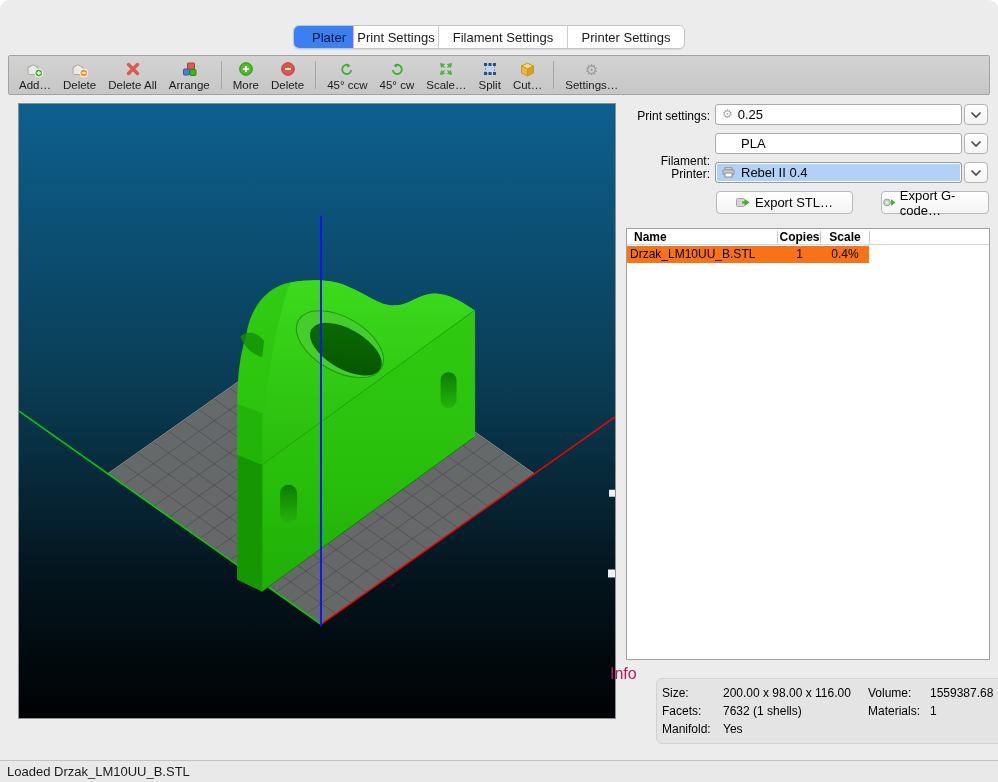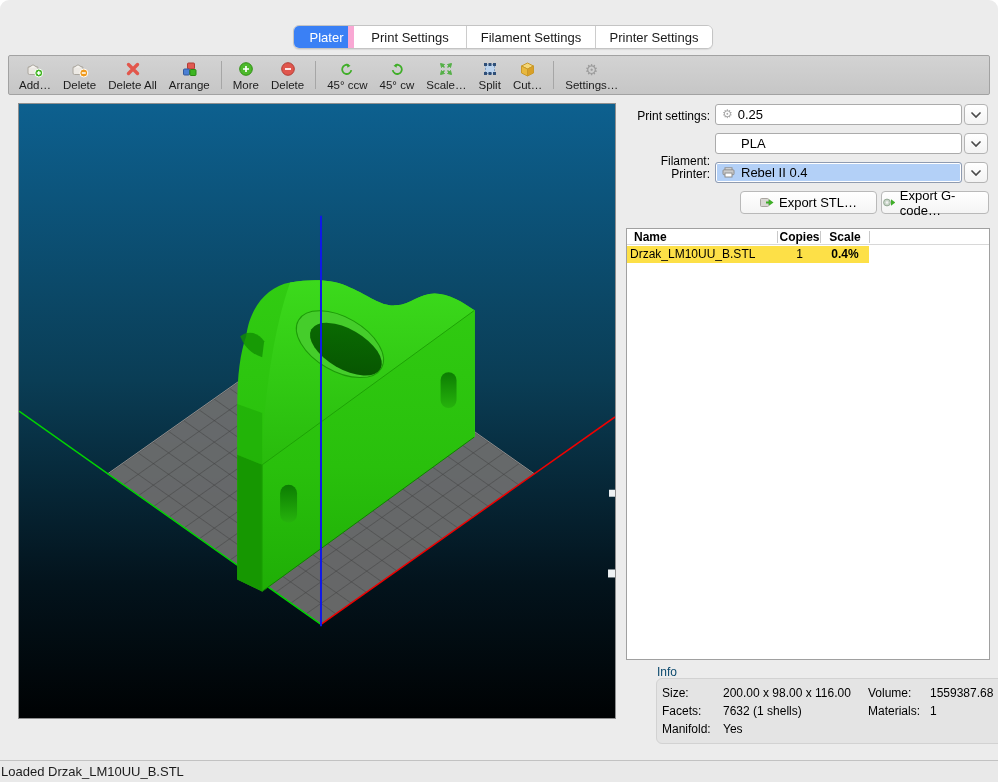--- a/index.html
+++ b/index.html
@@ -13,21 +13,21 @@
   .tl { width:12px; height:12px; border-radius:50%; display:inline-block; }
   .tl.red { background:#ff5f57; border:1px solid #e0443e; }
   .tl.yellow { background:#febc2e; border:1px solid #d89e24; }
   .tl.green { background:#28c840; border:1px solid #1ea433; }
   .wtitle { position:absolute; left:0; right:0; top:3px; text-align:center; font-size:13px; color:#3f3f3f; }
 
   
   .tabstrip { position:absolute; left:293px; top:25px; height:24px; display:flex; border:1px solid #c4c4c4; border-radius:6px; overflow:hidden; background:#ffffff; box-shadow:0 1px 1px rgba(0,0,0,.08); }
   .seg { height:100%; display:flex; align-items:center; justify-content:center; font-size:13px; color:#1a1a1a; background:#fff; border-right:1px solid #cccccc; cursor:default; }
   .seg:last-child { border-right:none; }
-  .seg.active { background:#3a80f5; color:#ffffff; border-right:6px solid #f9a8d4;padding-left:11px; }
+  .seg.active { background:#3a80f5; color:#0f172a; border-right:1px solid #f9a8d4;padding-left:11px; }
 
   
   .toolbar { position:absolute; left:8px; top:55px; width:982px; height:40px; background:linear-gradient(#d3d3d3,#c6c6c6); border:1px solid #a2a2a2; border-radius:2px; display:flex; align-items:center; padding-left:4px; }
   .titem { display:flex; flex-direction:column; align-items:center; justify-content:center; padding:1px 6px 0; height:36px; }
   .ticon { height:18px; display:flex; align-items:center; justify-content:center; }
   .tlabel { font-size:11.5px; color:#1c1c1c; margin-top:1px; white-space:nowrap; }
   .tsep { width:1px; height:28px; background:#a6a6a6; margin:0 5px; }
   .gear-glyph { font-size:15px; color:#9c9c9c; line-height:15px; }
 
   
@@ -46,41 +46,41 @@
   .combo.selected { background:#b3d0f7; border-color:#8f9bb0; box-shadow:inset 0 0 0 1px #fff; }
   .chevbtn { position:absolute; left:964px; width:24px; height:21px; background:linear-gradient(#fff,#f3f3f3); border:1px solid #b4b4b4; border-radius:4px; display:flex; align-items:center; justify-content:center; }
   .btn { position:absolute; height:23px; background:linear-gradient(#ffffff,#f4f4f4); border:1px solid #b9b9b9; border-radius:4px; display:flex; align-items:center; justify-content:center; gap:5px; font-size:13px; color:#000; }
 
   .objtable { position:absolute; left:626px; top:228px; width:364px; height:432px; background:#ffffff; border:1px solid #a0a0a0; }
   .thead { position:relative; height:16px; border-bottom:1px solid #d8d8d8; font-size:12px; color:#000;font-weight:bold; }
   .thead .hname { position:absolute; left:7px; top:1px; }
   .thead .hcopies { position:absolute; left:151px; width:43px; text-align:center; top:1px; }
   .thead .hscale { position:absolute; left:194px; width:48px; text-align:center; top:1px; }
   .hsep { position:absolute; top:2px; width:1px; height:12px; background:#c9c9c9; }
-  .trow { position:absolute; left:0; top:17px; width:242px; height:17px; background:#fde047; font-size:12px; color:#000; }
+  .trow { position:absolute; left:0; top:17px; width:242px; height:17px; background:#f97316; font-size:12px; color:#000; }
   .trow .cname { position:absolute; left:3px; top:1px; }
   .trow .ccopies { position:absolute; left:151px; width:43px; text-align:center; top:1px; }
-  .trow .cscale { position:absolute; left:194px; width:48px; text-align:center; top:1px;font-weight:bold; }
-
-  .infotitle { position:absolute; left:657px; top:665px; font-size:12px; color:#0c4a6e; }
+  .trow .cscale { position:absolute; left:194px; width:48px; text-align:center; top:1px; }
+
+  .infotitle { position:absolute; left:610px; top:665px; font-size:16px; color:#be185d; }
   .infobox { position:absolute; left:656px; top:678px; width:358px; height:66px; background:#e4e4e4; border:1px solid #d2d2d2; border-radius:6px; padding:7px 0 0 5px; }
   .infogrid { display:grid; grid-template-columns:61px 145px 62px auto; row-gap:4px; font-size:12px; color:#000; }
 
   
-  .statusbar { position:absolute; left:0; top:760px; width:998px; height:22px; background:#e9e9e9; border-top:1px solid #c2c2c2; display:flex; align-items:center; padding-left:1px; font-size:13px; color:#1c1c1c; }
+  .statusbar { position:absolute; left:0; top:760px; width:998px; height:22px; background:#e9e9e9; border-top:1px solid #c2c2c2; display:flex; align-items:center; padding-left:7px; font-size:13px; color:#1c1c1c; }
 </style>
 </head>
 <body>
 
 <div class="window">
 
 
   <div class="tabstrip">
     <div class="seg active" style="width:60px">Plater</div>
-    <div class="seg" style="width:113px">Print Settings</div>
+    <div class="seg" style="width:85px">Print Settings</div>
     <div class="seg" style="width:129px">Filament Settings</div>
     <div class="seg" style="width:116px">Printer Settings</div>
   </div>
 
   <div class="toolbar">
     <div class="titem">
       <span class="ticon">
         <svg width="18" height="17">
             <rect x="2" y="5.5" width="10" height="8" rx="1.5" fill="#ece9e4" stroke="#aaa69e"></rect>
             <path d="M2.5,6.5 L7,3.8 L11.5,6.5" fill="#f7f5f1" stroke="#aaa69e"></path>
@@ -300,21 +300,21 @@
         <rect x="3" y="6" width="7" height="4" fill="#ffffff" stroke="#8e8e8e"></rect>
       </svg>
     <span>Rebel II 0.4</span>
   </div>
   <div class="chevbtn" style="top:162px;">
     <svg width="10" height="6">
         <polyline points="1,1 5,5 9,1" fill="none" stroke="#4a4a4a" stroke-width="1.7" stroke-linecap="round"></polyline>
       </svg>
   </div>
 
-  <div class="btn" style="left:740px; top:191px; width:137px;">
+  <div class="btn" style="left:716px; top:191px; width:137px;">
     <svg width="14" height="13">
         <rect x="0.5" y="2.5" width="8" height="8" rx="1" fill="#d9d7d3" stroke="#a8a59f"></rect>
         <path d="M6,6.5 h4" stroke="#3fae28" stroke-width="2"></path>
         <path d="M9,3.2 L13.5,6.5 L9,9.8 Z" fill="#3fae28"></path>
       </svg>
     <span>Export STL…</span>
   </div>
   <div class="btn" style="left:881px; top:191px; width:108px;">
     <svg width="14" height="13">
         <circle cx="5" cy="6.5" r="3.4" fill="#c9d6c9" stroke="#93a893"></circle>

